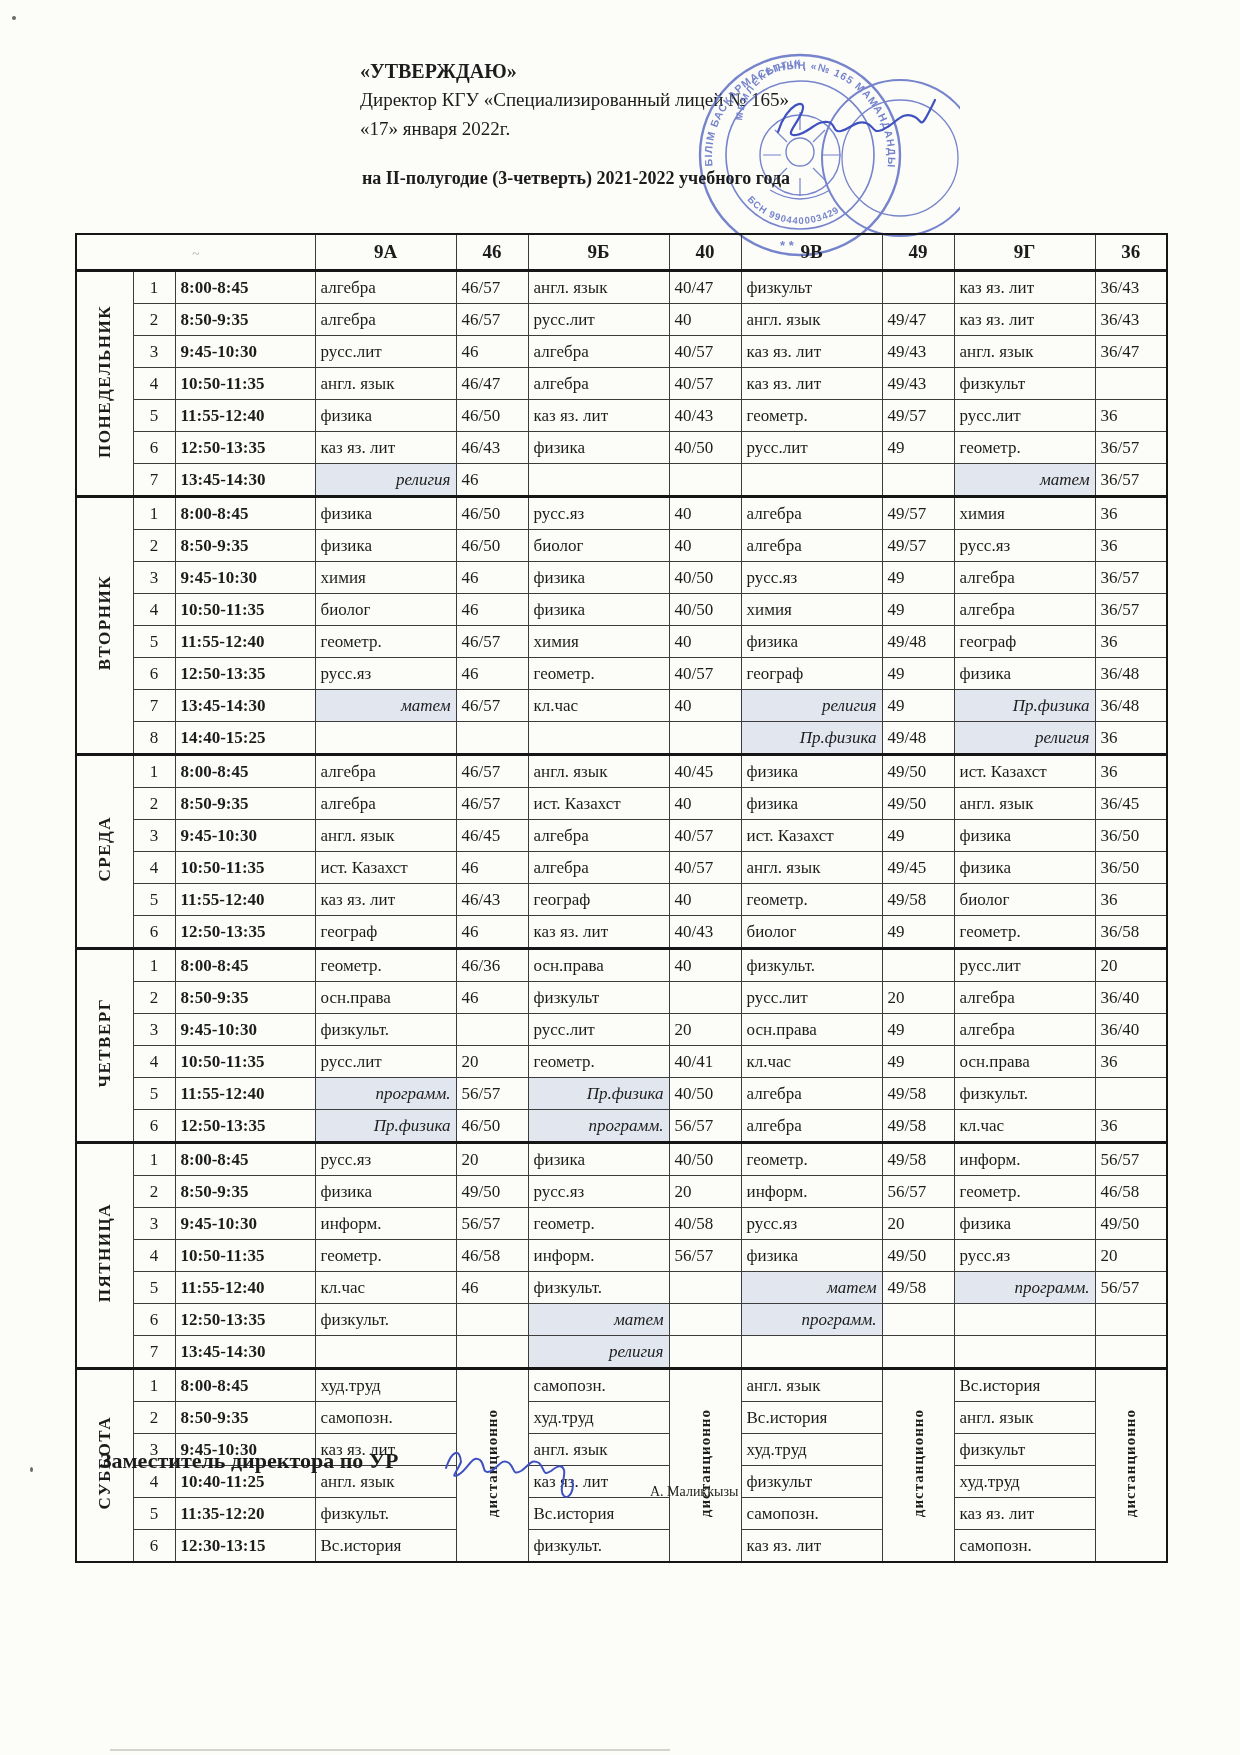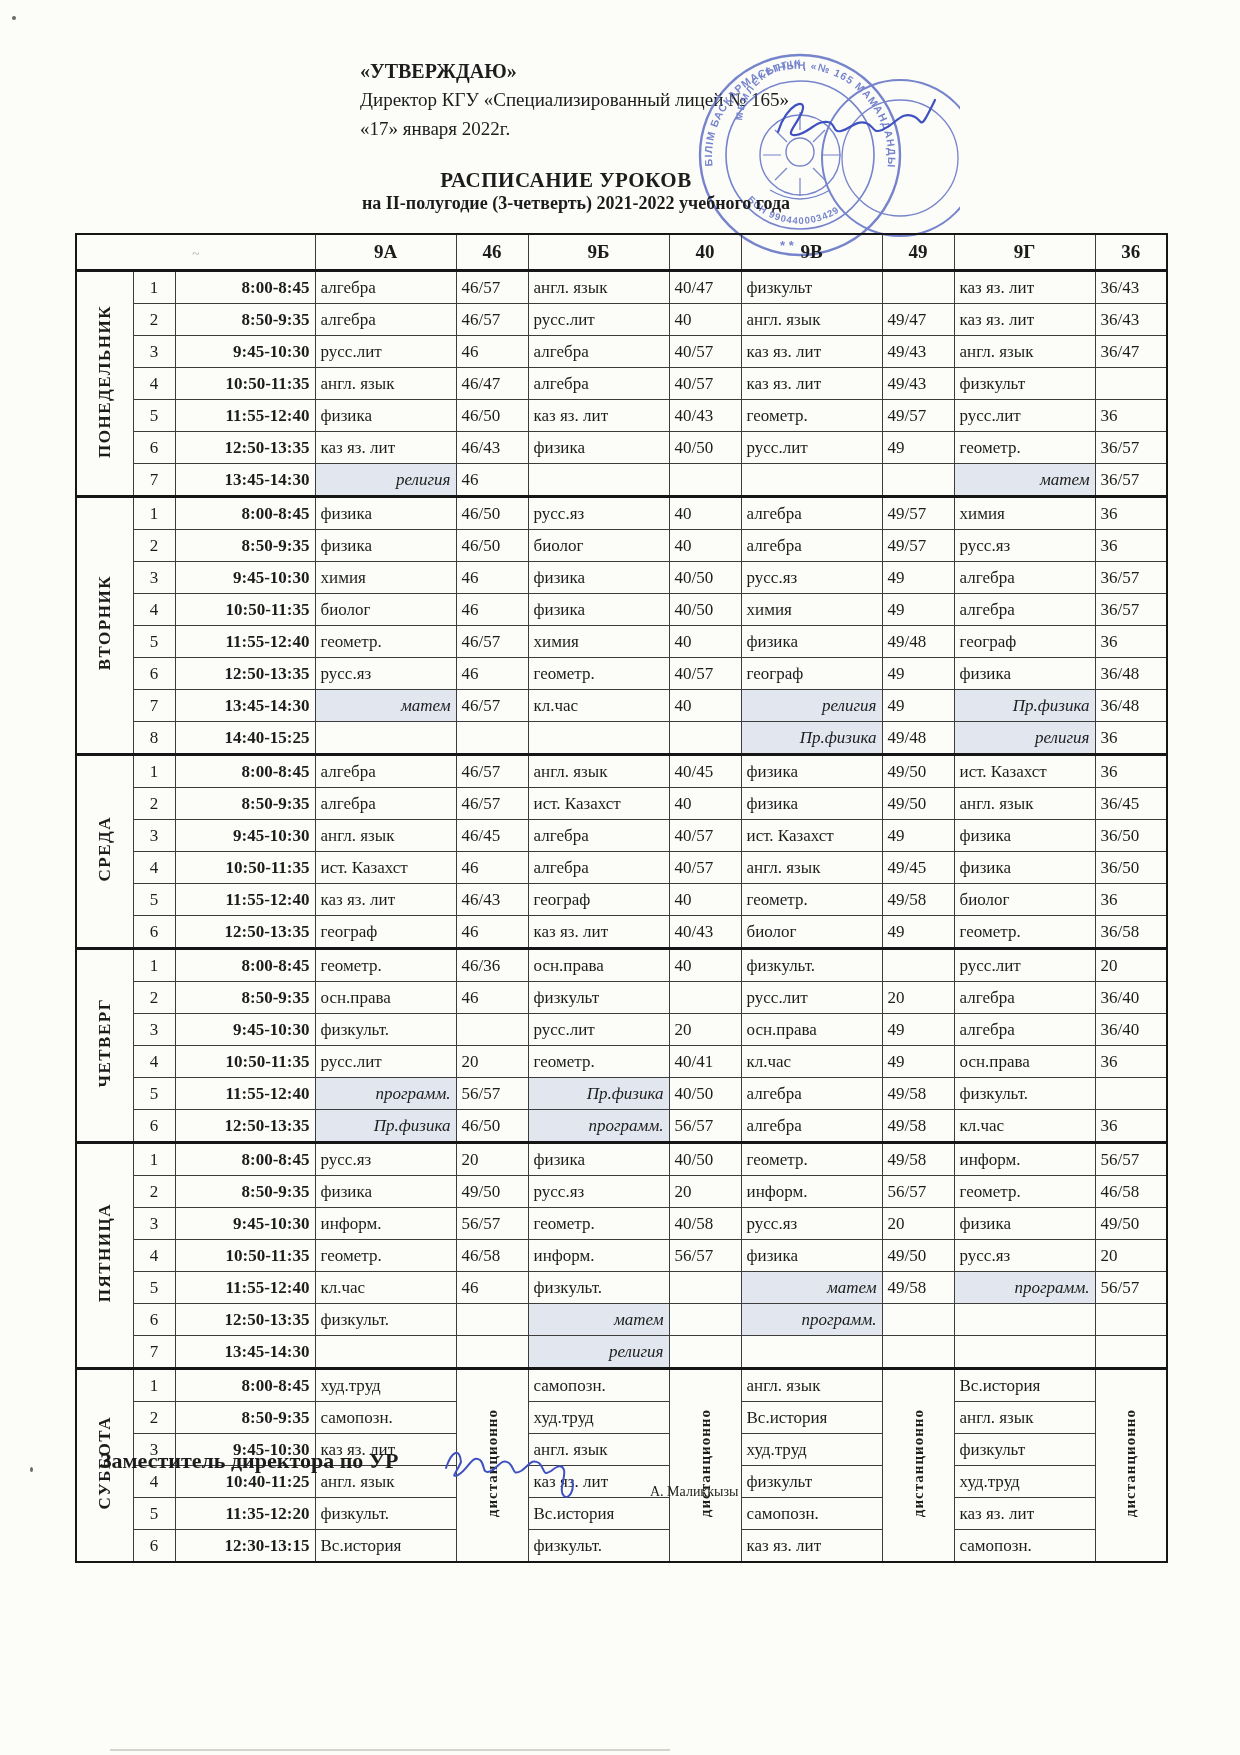--- a/index.html
+++ b/index.html
@@ -31,21 +31,21 @@
   .sched td,.sched th{border:1.2px solid #3c3c3c;padding:1px 5px;height:29px;
               font-size:17px;overflow:hidden;white-space:nowrap;}
   .sched thead th{border-bottom:2.5px solid #161616;font-weight:bold;font-size:19px;
               text-align:center;height:32px;}
   .corner-mark{color:#9a9a9a;font-size:13px;font-weight:normal;}
   tr.day-start td{border-top:3px solid #161616;}
   .day-cell{text-align:center;vertical-align:middle;}
   .vtext{writing-mode:vertical-rl;transform:rotate(180deg);display:inline-block;
          font-weight:bold;font-size:17px;letter-spacing:1.5px;white-space:nowrap;}
   .num-cell{text-align:center;font-size:17px;}
-  .time-cell{font-weight:bold;text-align:right;font-size:17px;}
+  .time-cell{font-weight:bold;text-align:left;font-size:17px;}
   .subj-cell{text-align:left;padding-left:9px;}
   .room-cell{text-align:left;font-size:15px;padding-left:7px;}
   .hl{font-style:italic;background:#e2e6ef;text-align:right;}
   .dist-cell{text-align:center;vertical-align:middle;}
   .dist-cell .vtext{font-size:15px;letter-spacing:1px;}
 
   
   .footer-label{position:absolute;left:100px;top:1448px;font-weight:bold;font-size:22px;}
   .footer-name{position:absolute;left:650px;top:1484px;font-weight:normal;font-size:14px;}
 
@@ -90,21 +90,20 @@
       <textPath href="#arcInnerBottom" startOffset="12">БСН 990440003429</textPath>
     </text>
     <text x="95" y="210" font-size="13" fill="#5163c0">* *</text>
   </svg>
 
   <svg class="sig-director" width="175" height="52" viewBox="0 0 175 52">
     <path d="M6 40 C14 12 36 4 30 20 C24 34 12 44 24 43 C36 42 44 28 56 30 C64 31 60 41 69 39 C78 37 84 28 94 31 C102 33 100 42 110 38 C124 32 130 18 143 25 C151 29 147 41 163 8" fill="none" stroke="#3f51c0" stroke-width="2.2" stroke-linecap="round"></path>
   </svg>
 
   <div class="title-block">
-    <div class="doc-title">РАСПИСАНИЕ УРОКОВ</div>
     <div class="doc-subtitle">на II-полугодие (3-четверть)  2021-2022  учебного года</div>
   </div>
 
   <table class="sched" id="schedule">
     <colgroup>
       <col style="width:57px">
         <col style="width:42px">
         <col style="width:140px">
       <col style="width:141px">
         <col style="width:72px">

